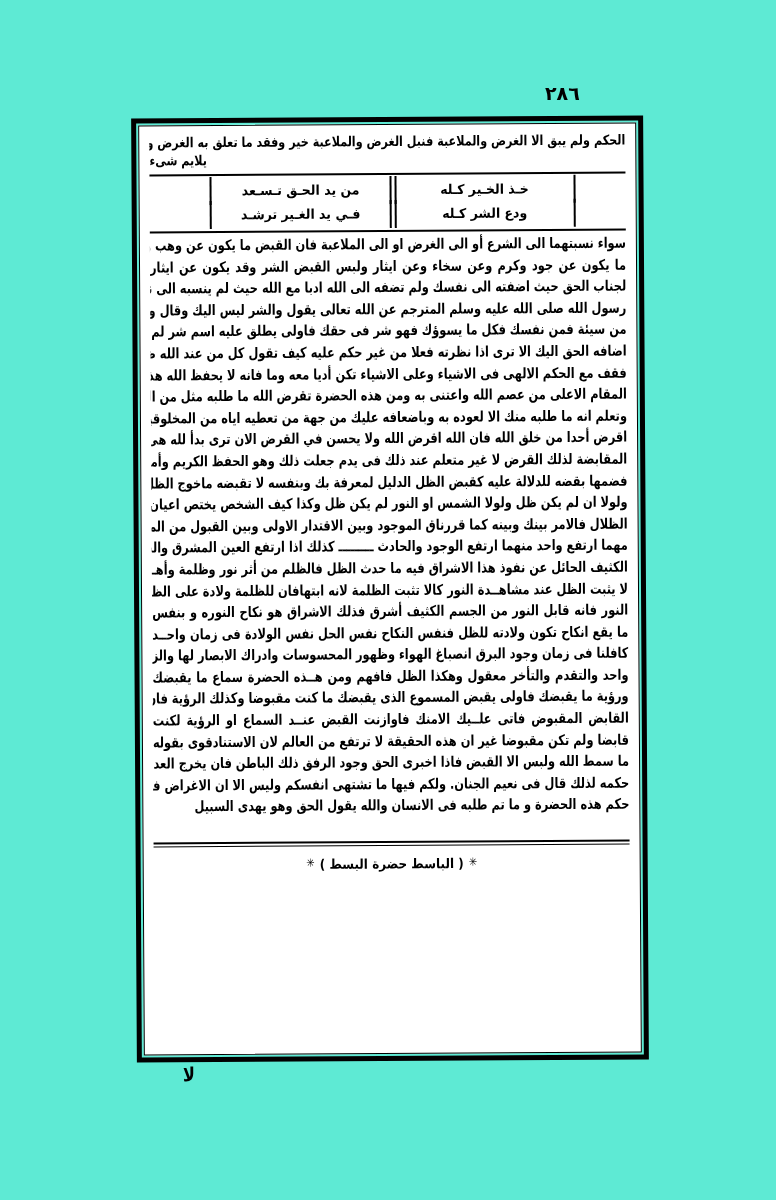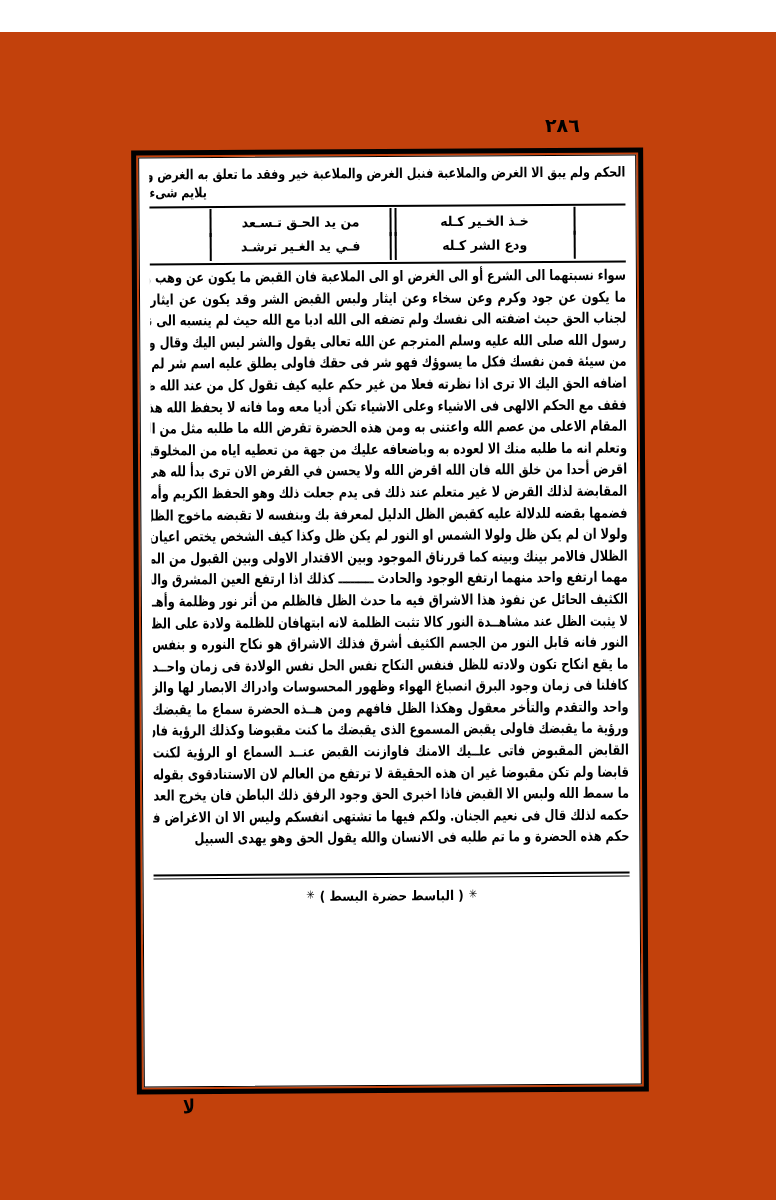--- a/index.html
+++ b/index.html
@@ -14,22 +14,21 @@
     position: relative;
     overflow: hidden;
     font-family: "DejaVu Sans", sans-serif;
     color: #000;
   }
 
   
   #page {
     position: absolute;
     inset: 0;
-    background: #c2410c;
-    margin-top: 32px;
+    background: #5eead4;
   }
 
   
   #paper-grain {
     position: absolute;
     inset: 0;
     background:
       radial-gradient(circle at 18% 22%, rgba(0,0,0,0.012) 0 2px, transparent 3px),
       radial-gradient(circle at 72% 61%, rgba(0,0,0,0.012) 0 2px, transparent 3px),
       radial-gradient(circle at 41% 88%, rgba(0,0,0,0.010) 0 2px, transparent 3px);

